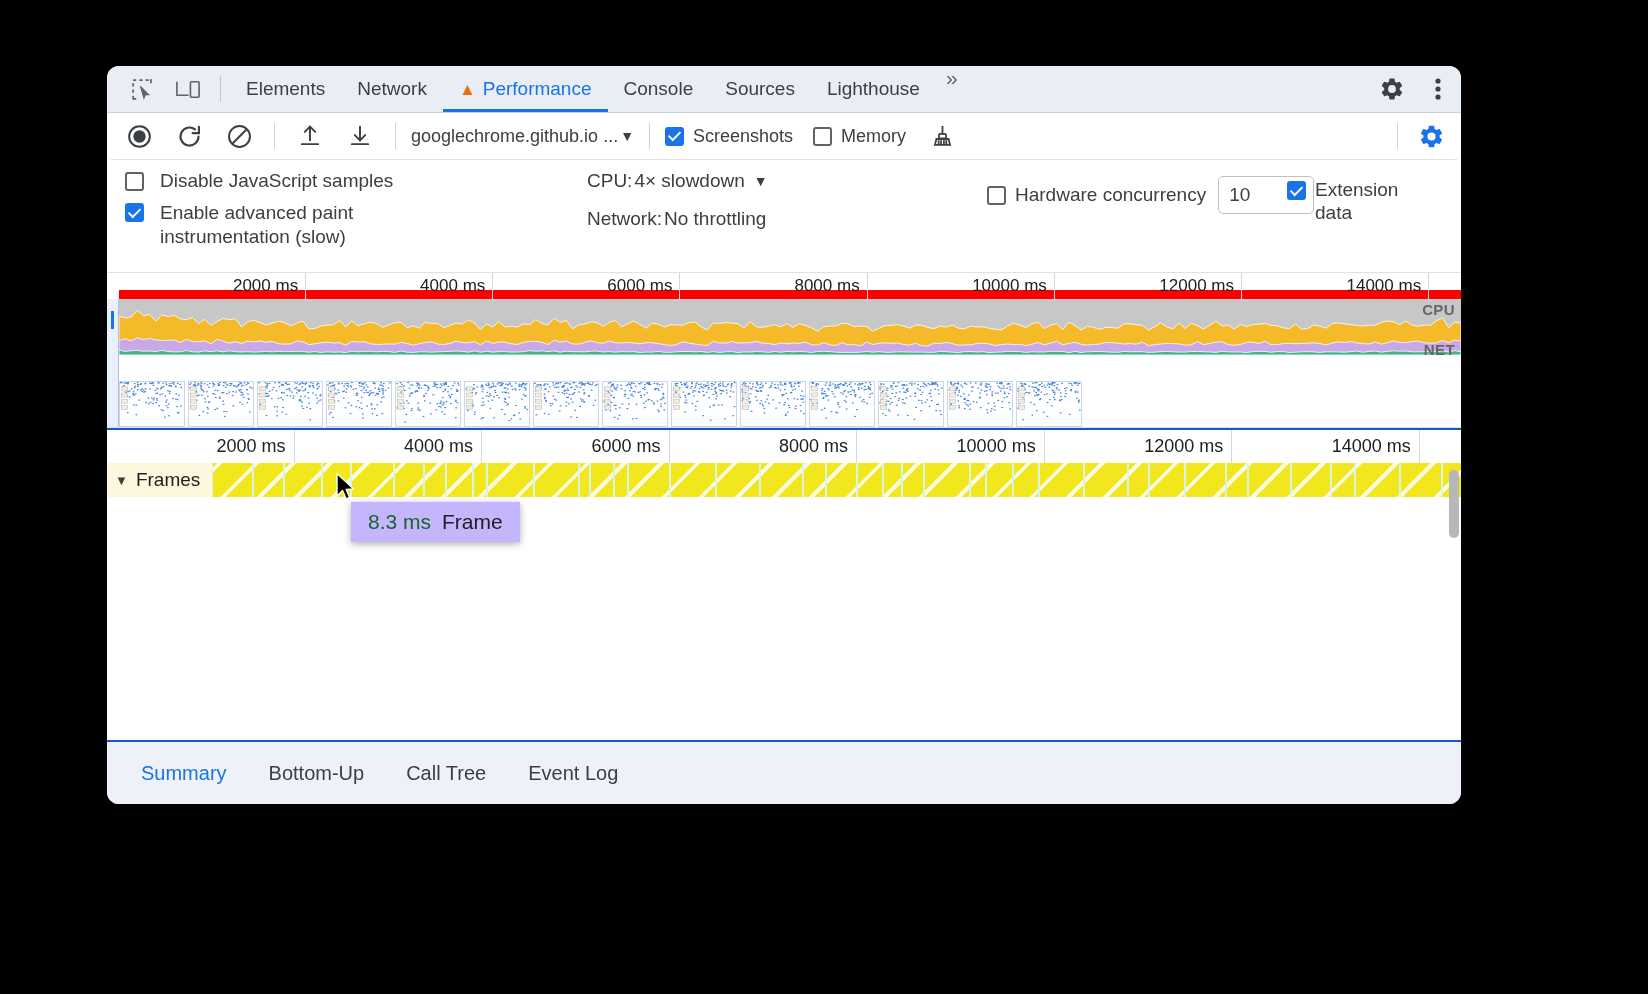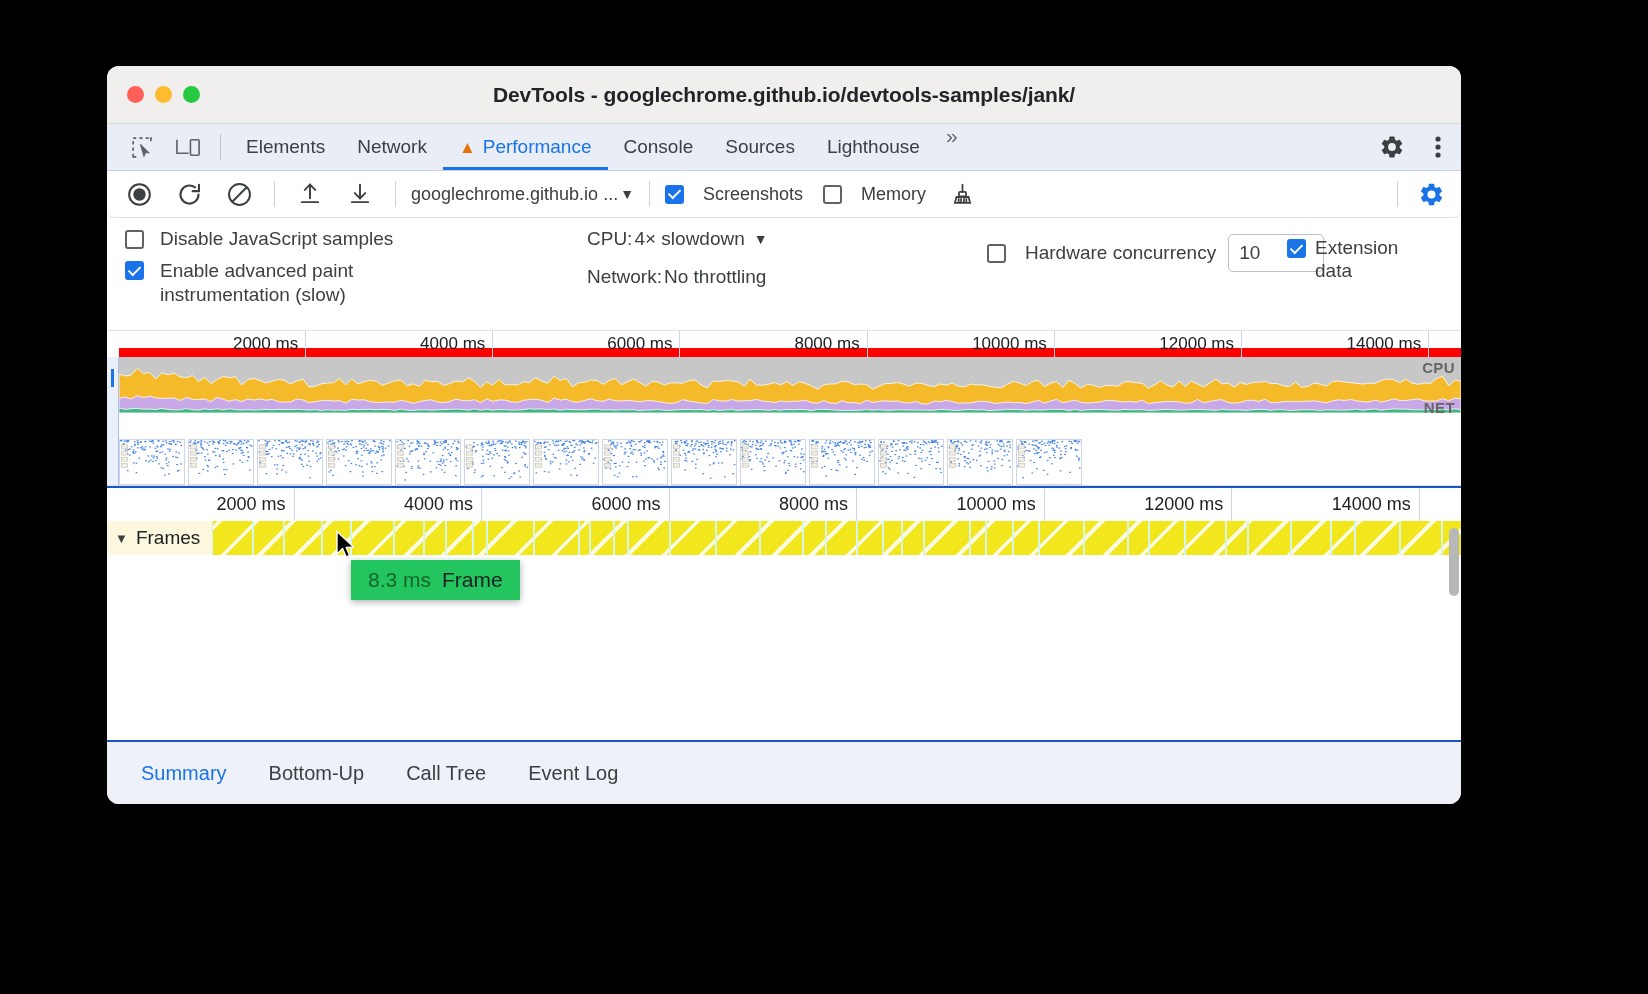--- a/index.html
+++ b/index.html
@@ -84,21 +84,21 @@
     width: 48px; height: 40px;
     display: flex; align-items: center; justify-content: center;
     color: #3c4043; cursor: pointer;
   }
   .cb-sep { width: 1px; height: 26px; background: #cfd3d9; margin: 0 9px; }
   .url-select {
     display: flex; align-items: center; gap: 2px;
     font-size: 18px; color: #3c4043; cursor: pointer;
     padding: 0 4px; white-space: nowrap;
   }
-  .cbx-wrap { display: flex; align-items: center; gap: 19px; cursor: pointer; white-space: nowrap; }
+  .cbx-wrap { display: flex; align-items: center; gap: 9px; cursor: pointer; white-space: nowrap; }
   .cbx {
     width: 19px; height: 19px; border-radius: 3px;
     border: 2px solid #5f6368; background: #fff;
     display: flex; align-items: center; justify-content: center;
     flex: 0 0 19px;
   }
   .cbx.on { background: #1a73e8; border-color: #1a73e8; }
   .cbx.on::after {
     content: ""; width: 5px; height: 10px;
     border: solid #fff; border-width: 0 2.4px 2.4px 0;
@@ -201,21 +201,21 @@
     padding: 0 12px 0 8px;
     background: #fbf8de;
     font-size: 19px; color: #202124;
     z-index: 3; cursor: pointer;
   }
   .tri { font-size: 13px; color: #3c4043; }
   .flame-body { position: relative; flex: 1; overflow: hidden; background: #fff; }
   .sel-strip { position: absolute; left: 0; top: 0; width: 6px; bottom: 0; background: #1a56c4; }
   #tooltip {
     position: absolute;
-    background: #22c55e;
+    background: #c4b5fd;
     box-shadow: 0 2px 7px rgba(0,0,0,.32);
     padding: 8px 17px;
     font-size: 21px;
     display: flex; gap: 11px; align-items: baseline;
     z-index: 20;
     white-space: nowrap;
   }
   #tooltip .ms { color: #186429; }
   #tooltip .nm { color: #202124; }
   #cursor { position: absolute; z-index: 25; pointer-events: none; }
@@ -236,28 +236,20 @@
   .btab.active::after {
     content: ""; position: absolute; left: 6px; right: 6px; bottom: -13px;
     height: 3px; background: #1a73e8;
   }
 </style>
 </head>
 <body>
 
 <div id="window">
 
-  <div id="titlebar">
-    <div class="traffic">
-      <div class="dot red"></div>
-      <div class="dot yellow"></div>
-      <div class="dot green"></div>
-    </div>
-    <div id="win-title">DevTools - googlechrome.github.io/devtools-samples/jank/</div>
-  </div>
 
   <div id="tabbar">
     <div class="tb-icon">
       <svg width="25" height="25" viewBox="0 0 24 24" fill="none" stroke="currentColor" stroke-width="1.6">
         <path d="M3 3h3M9 3h3M15 3h3M3 9V6M3 15v-3M21 3h-1v3" stroke-dasharray="0"></path>
         <path d="M3 18v3h3"></path>
         <path d="M10 9l8 8h-3.2l-1.4 3.4L10 9z" fill="currentColor" stroke="currentColor" stroke-width="1"></path>
       </svg>
     </div>
     <div class="tb-icon">

